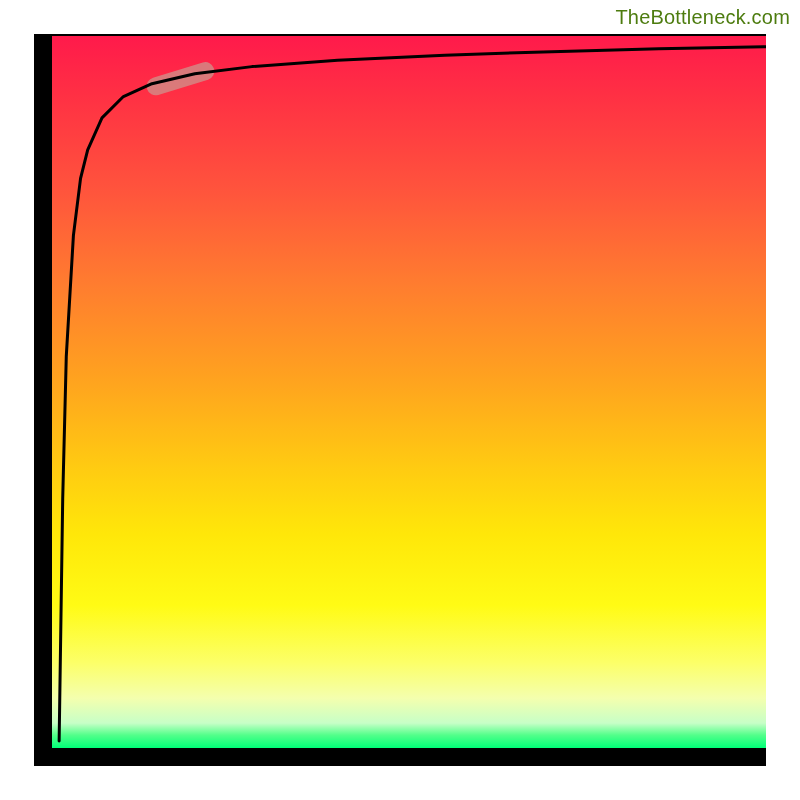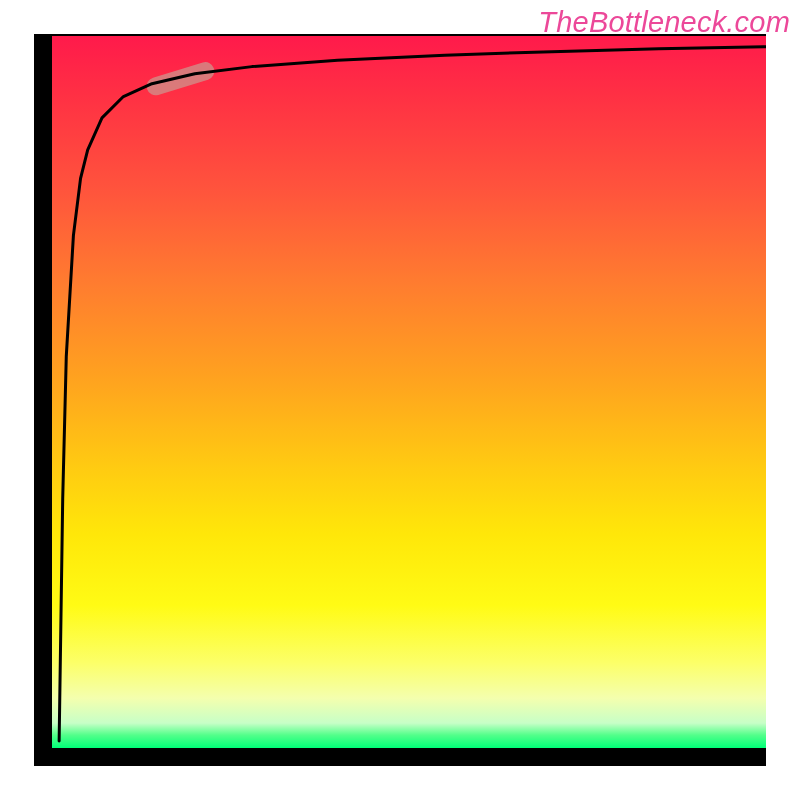--- a/index.html
+++ b/index.html
@@ -7,26 +7,25 @@
   .stage {
     position: relative;
     width: 800px;
     height: 800px;
   }
   .watermark {
     position: absolute;
     top: 6px;
     right: 10px;
     font-family: Arial, Helvetica, sans-serif;
-    font-size: 29px;
+    font-size: 20px;
     font-weight: 500;
-    color: #ec4899;
+    color: #4d7c0f;
     letter-spacing: 0.2px;
     z-index: 4;
-    font-style: italic;
   }
   .frame-outer {
     position: absolute;
     left: 34px;
     top: 34px;
     width: 732px;
     height: 732px;
     background: #000;
     z-index: 1;
   }

